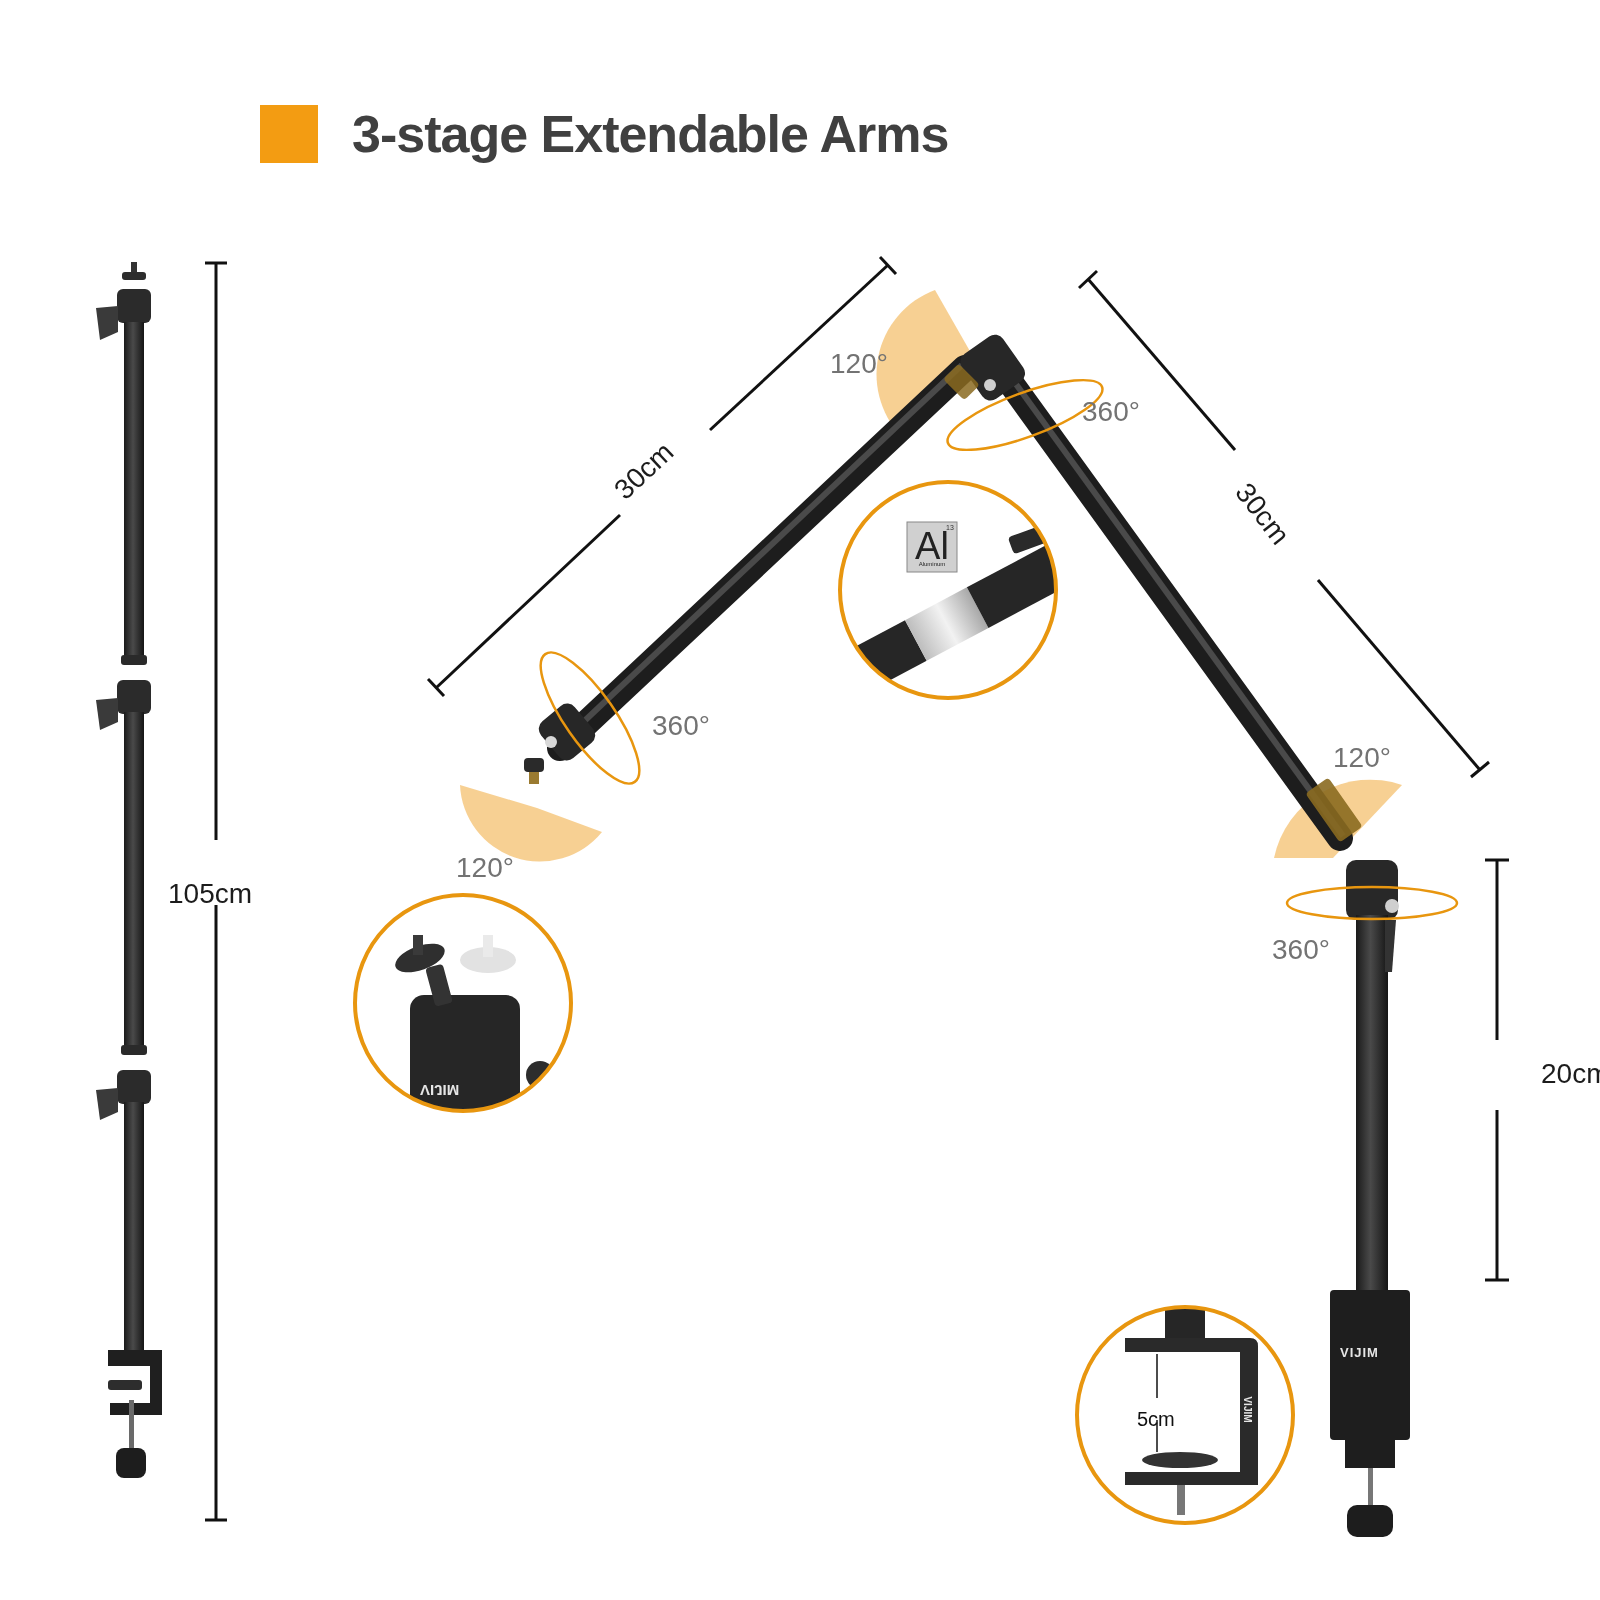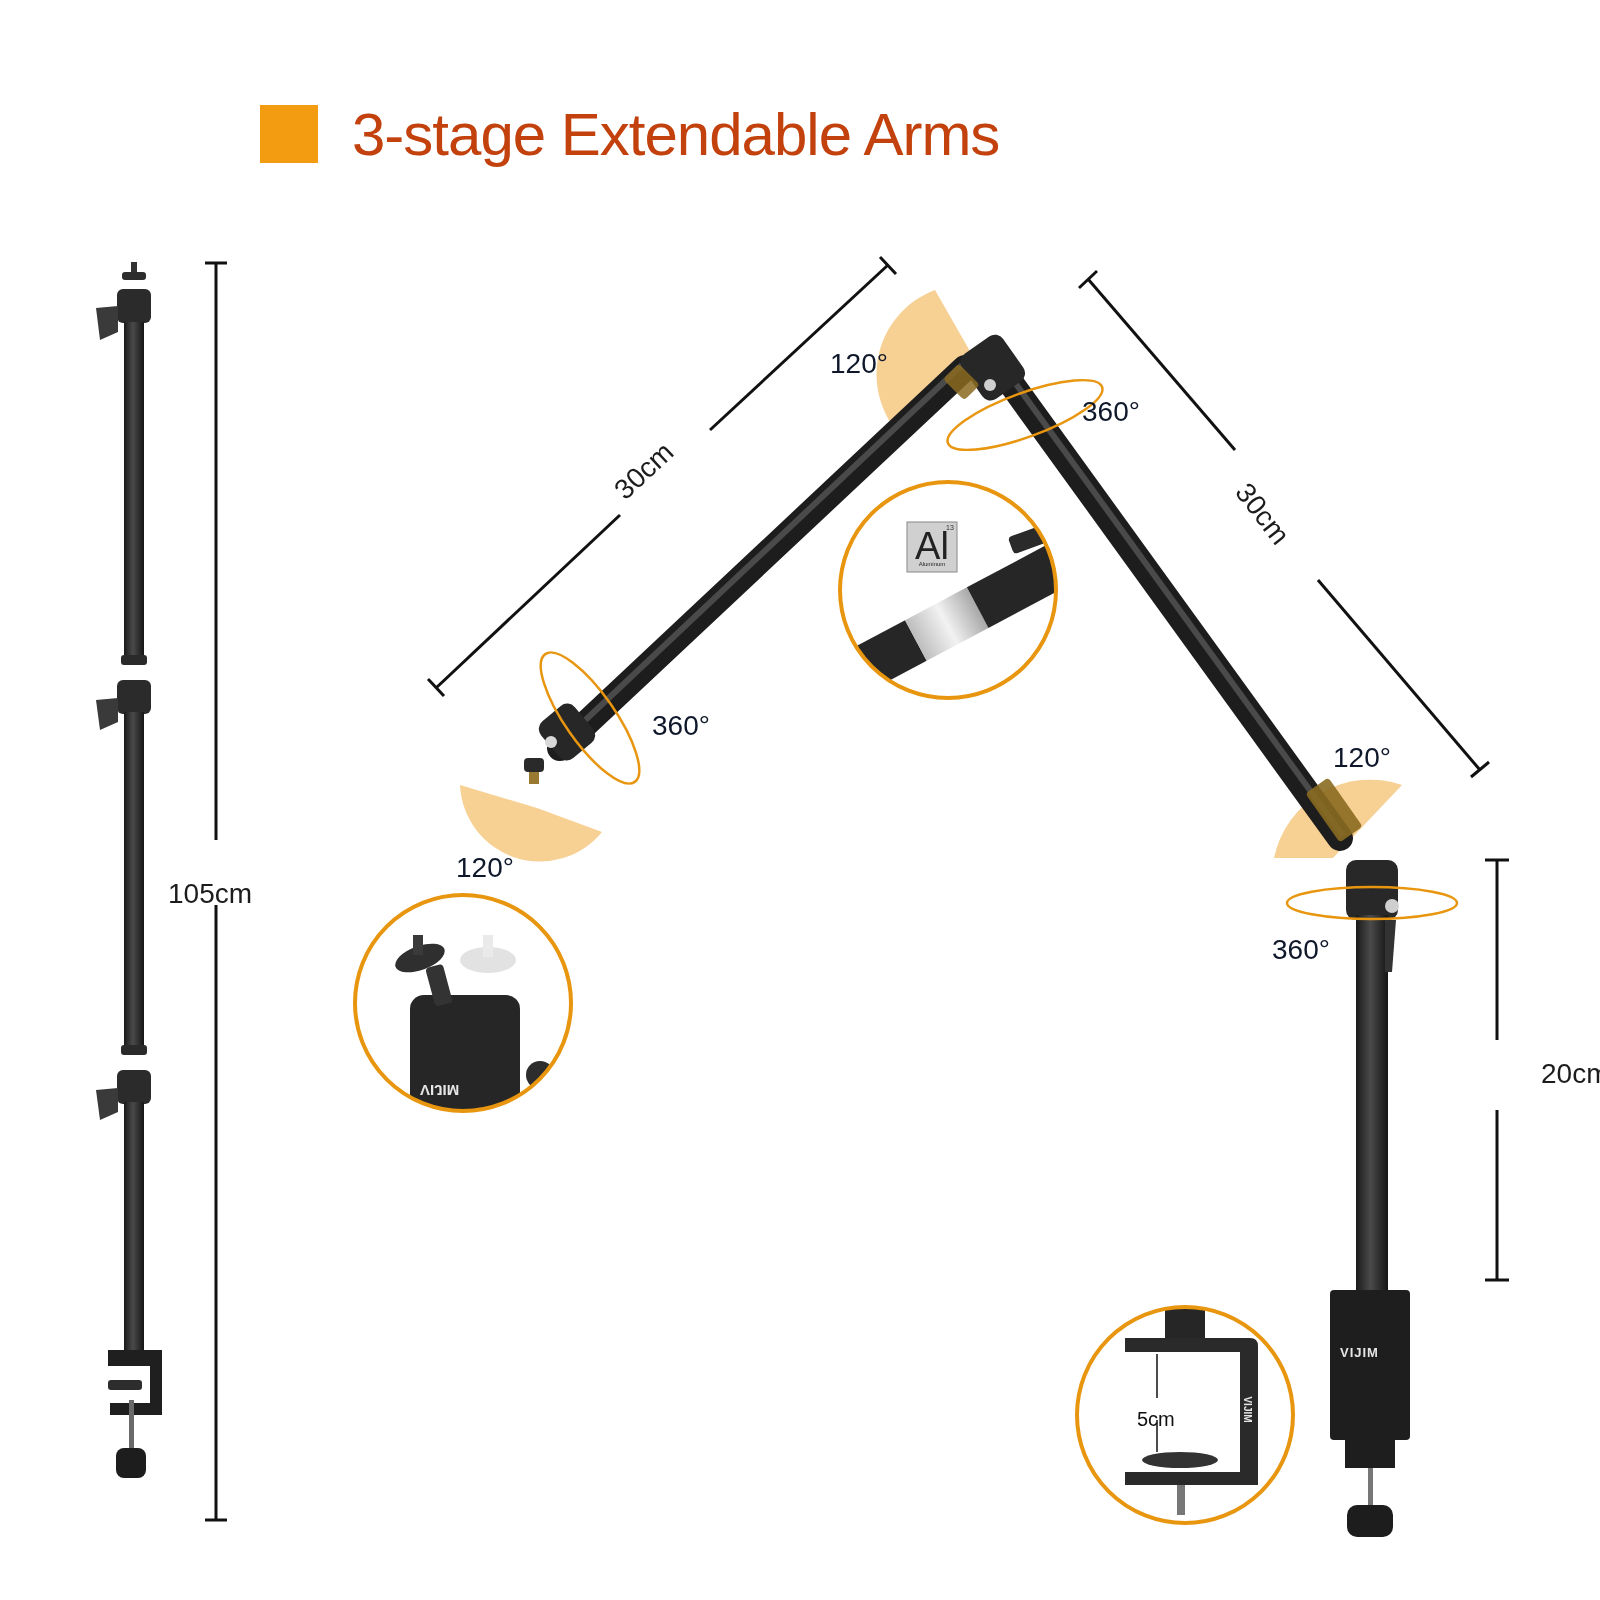--- a/index.html
+++ b/index.html
@@ -1,24 +1,24 @@
 <!DOCTYPE html>
 <html><head>
 <meta charset="utf-8">
 <style>
   html, body { margin:0; padding:0; background:#ffffff; }
   body { width:1600px; height:1600px; position:relative; overflow:hidden;
          font-family:"Liberation Sans", sans-serif; color:#333; }
   .title-wrap { position:absolute; left:260px; top:84px; height:100px; display:flex; align-items:center; }
   .title-square { width:58px; height:58px; margin-right:34px; }
-  .title { font-size:60px; font-weight:normal; color:#c2410c; letter-spacing:-1px; }
+  .title { font-size:52px; font-weight:bold; color:#404040; letter-spacing:-1px; }
   svg.stage { position:absolute; left:0; top:0; }
   .lbl { position:absolute; font-size:28px; white-space:nowrap; }
   .lbl.dark { color:#1c1c1c; }
-  .lbl.orange { color:#0f172a; }
+  .lbl.orange { color:#737373; }
   .rot { transform-origin:center center; }
 </style>
 </head>
 <body>
 
 <div class="title-wrap">
   <div class="title-square" style="background:#f39c12;"></div>
   <div class="title">3-stage Extendable Arms</div>
 </div>
 

